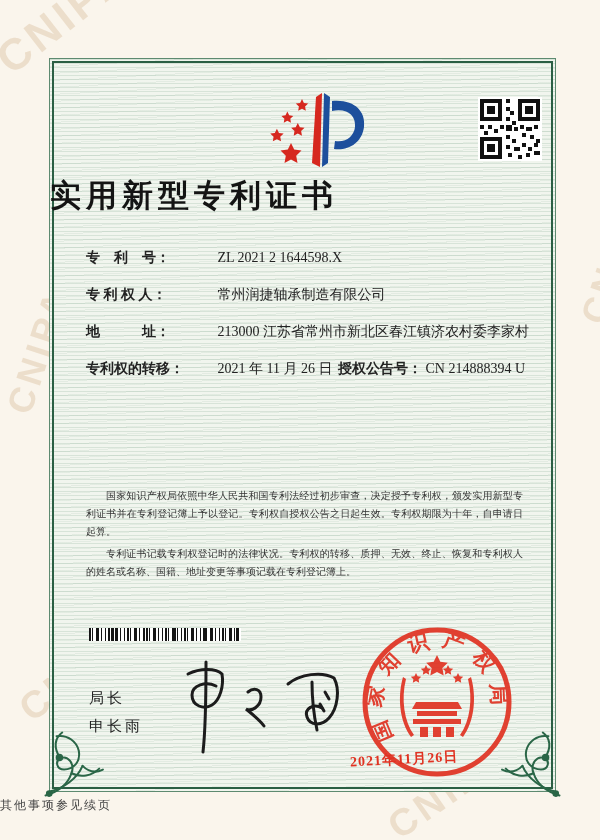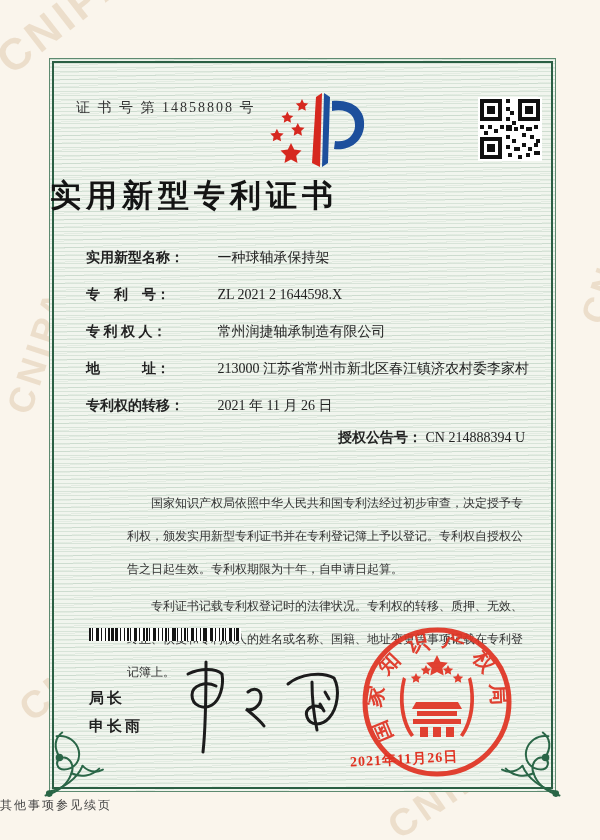--- a/index.html
+++ b/index.html
@@ -37,34 +37,34 @@
     position:absolute;left:0;top:116px;width:100%;text-align:left;
     font-size:31px;font-weight:bold;letter-spacing:5px;color:#141414;
   }
   .fields{position:absolute;left:36px;top:188px;right:26px;font-size:14px;}
   .frow{margin-bottom:15px;white-space:nowrap;height:22px;line-height:22px;}
   .frow .lbl{display:inline-block;min-width:128px;font-weight:bold;color:#222;}
   .frow .val{color:#222;}
   .frow .pair2{position:absolute;left:252px;}
   .paragraphs{
     position:absolute;left:36px;top:428px;right:32px;
-    font-size:12px;line-height:33px;text-align:justify;color:#333;margin-left:41px;
+    font-size:10px;line-height:18px;text-align:justify;color:#333;
   }
   .paragraphs p{margin:0 0 4px 0;text-indent:2em;}
   .barcode{
     position:absolute;left:39px;top:569px;width:152px;height:13px;
     background-color:#fff;
     background-image:
       repeating-linear-gradient(90deg,#151515 0 2px,transparent 2px 3px,#151515 3px 4px,transparent 4px 7px,#151515 7px 10px,transparent 10px 12px,#151515 12px 13px,transparent 13px 16px,#151515 16px 17px,transparent 17px 19px),
       repeating-linear-gradient(90deg,transparent 0 23px,#151515 23px 25px,transparent 25px 31px);
   }
   .officer{
     position:absolute;left:39px;top:630px;
     font-family:"Liberation Sans","DejaVu Sans",sans-serif;
-    font-weight:bold;font-size:15px;letter-spacing:3px;color:#222;
+    font-weight:normal;font-size:15px;letter-spacing:3px;color:#222;
   }
   .officer div{margin-bottom:9px;}
   .signature{position:absolute;left:112px;top:595px;width:195px;height:105px;}
   .seal{position:absolute;left:306px;top:562px;width:162px;height:162px;opacity:0.92;}
   .seal-date{
     position:absolute;left:300px;top:690px;width:170px;
     color:#e03222;font-weight:bold;font-size:14px;letter-spacing:1px;
     transform:rotate(-3deg);white-space:nowrap;
   }
   .page-footer{
@@ -105,21 +105,20 @@
       <path d="M6,74 C20,70 30,62 34,50 C38,40 30,30 22,34 C16,37 18,46 26,46 C36,46 44,38 42,26 C40,16 30,8 18,10"></path>
       <path d="M10,70 C26,66 40,56 46,42"></path>
       <path d="M34,50 C44,55 56,53 64,45"></path>
       <path d="M22,34 C14,22 16,12 24,6"></path>
       <path d="M46,42 C52,48 60,50 68,46"></path>
       <circle cx="21" cy="33" r="3" fill="#2a6647"></circle>
       <circle cx="10" cy="72" r="2.5" fill="#2a6647"></circle>
     </g>
   </svg>
 
-  <div class="cert-no">证 书 号 第 14858808 号</div>
 
   <svg class="logo" viewBox="0 0 126 90">
     <g fill="#d6281f">
       <path d="M35,58 l3.2,6.6 7.3,1 -5.3,5.1 1.3,7.2 -6.5-3.4 -6.5,3.4 1.3-7.2 -5.3-5.1 7.3-1 Z"></path>
       <path d="M22,46 l2.2,4.4 4.9,0.7 -3.6,3.4 0.9,4.8 -4.4-2.3 -4.3,2.3 0.8-4.8 -3.5-3.4 4.8-0.7 Z" transform="scale(0.95)"></path>
       <path d="M44,40 l2.2,4.4 4.9,0.7 -3.6,3.4 0.9,4.8 -4.4-2.3 -4.3,2.3 0.8-4.8 -3.5-3.4 4.8-0.7 Z" transform="scale(0.95)"></path>
       <path d="M33,28 l1.9,3.9 4.3,0.6 -3.1,3 0.7,4.2 -3.8-2 -3.8,2 0.7-4.2 -3.1-3 4.3-0.6 Z" transform="scale(0.95)"></path>
       <path d="M46,14 l1.9,3.9 4.3,0.6 -3.1,3 0.7,4.2 -3.8-2 -3.8,2 0.7-4.2 -3.1-3 4.3-0.6 Z"></path>
       <path d="M60,12 L66,8 L64,82 L56,78 Z"></path>
     </g>
@@ -170,40 +169,36 @@
         <rect x="40" y="58" width="4" height="4"></rect>
       <rect x="48" y="56" width="4" height="4"></rect>
         <rect x="56" y="46" width="4" height="4"></rect>
     </g>
   </svg>
 
   <div class="cert-title">实用新型专利证书</div>
 
   <div class="fields">
     <div class="frow">
-      <span class="lbl">实用新型名称：</span>
-      <span class="val">一种球轴承保持架</span>
-    </div>
-    <div class="frow">
       <span class="lbl">专　利　号：</span>
       <span class="val">ZL 2021 2 1644598.X</span>
     </div>
     <div class="frow">
       <span class="lbl">专 利 权 人：</span>
       <span class="val">常州润捷轴承制造有限公司</span>
     </div>
     <div class="frow">
       <span class="lbl">地　　　址：</span>
       <span class="val">213000 江苏省常州市新北区春江镇济农村委李家村</span>
     </div>
     <div class="frow" style="position:relative;">
       <span class="lbl">专利权的转移：</span>
       <span class="val">2021 年 11 月 26 日</span>
       <span class="pair2">
-        <span class="lbl" style="min-width:0;margin-top:32px;">授权公告号：</span>
+        <span class="lbl" style="min-width:0;">授权公告号：</span>
         <span class="val">CN 214888394 U</span>
       </span>
     </div>
   </div>
 
   <div class="paragraphs">
     <p>国家知识产权局依照中华人民共和国专利法经过初步审查，决定授予专利权，颁发实用新型专利证书并在专利登记簿上予以登记。专利权自授权公告之日起生效。专利权期限为十年，自申请日起算。</p>
     <p>专利证书记载专利权登记时的法律状况。专利权的转移、质押、无效、终止、恢复和专利权人的姓名或名称、国籍、地址变更等事项记载在专利登记簿上。</p>
   </div>
 

